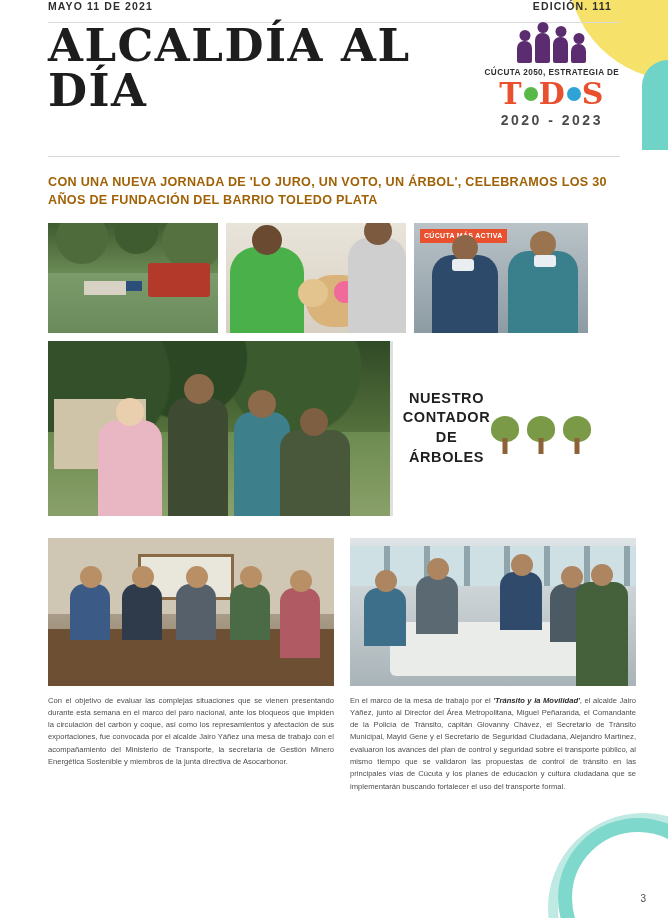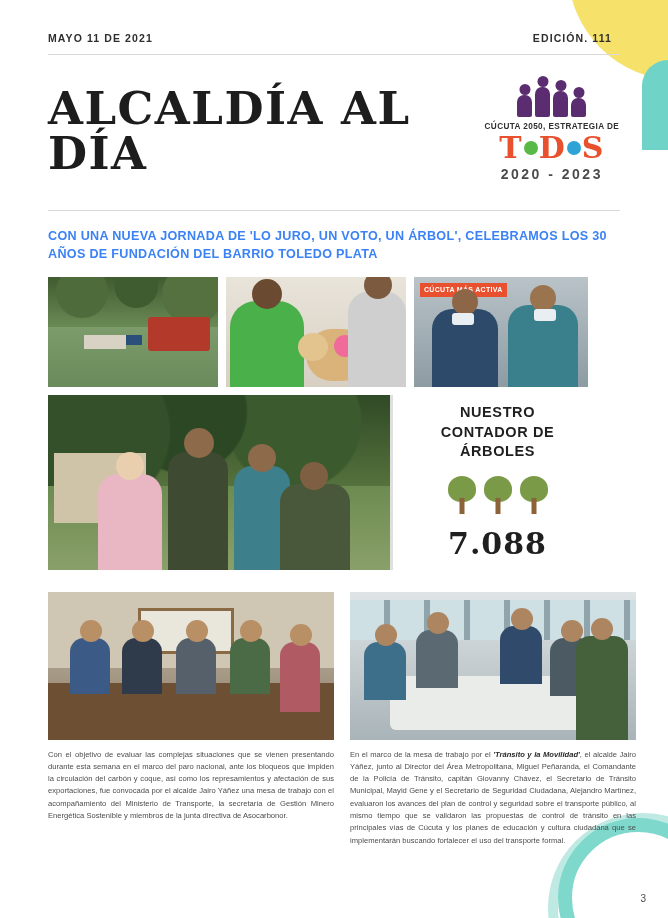--- a/index.html
+++ b/index.html
@@ -54,37 +54,35 @@
 
   .page {
     position: relative;
     z-index: 2;
     padding: 0 48px;
   }
 
   
   .meta-row {
     display: flex; justify-content: space-between; align-items: center;
-    padding-top: 32px;
     font-size: 10.5px;
     letter-spacing: 1.1px;
     color: #2e2e2e;
     font-weight: 700;
   }
   .meta-row .edition { padding-right: 8px; }
 
   .rule {
     height: 1px; background: #d9d9d9;
     margin-top: 10px;
   }
 
   
   .masthead {
-    display: flex; align-items: center; justify-content: space-between;
-    margin-top: 22px;
+    display: flex; align-items: flex-start; justify-content: space-between;
     padding-bottom: 16px;
   }
   .masthead h1 {
     margin: 0;
     font-family: "DejaVu Serif", serif;
     font-size: 45px;
     letter-spacing: 1.5px;
     font-weight: 700;
     color: #1d1d1d;
     line-height: 1;
@@ -134,21 +132,21 @@
   .logo .years {
     font-size: 14px; font-weight: 700; color: #4b4b4b;
     letter-spacing: 2.5px; margin-top: 3px;
   }
 
   
   .headline {
     margin-top: 16px;
     font-size: 12.6px;
     font-weight: 700;
-    color: #3b82f6;
+    color: #a16207;
     letter-spacing: 0.3px;
     line-height: 1.45;
     text-transform: uppercase;
   }
 
   
   .photo-row {
     display: flex; gap: 8px; margin-top: 13px;
   }
   .photo {
@@ -224,21 +222,21 @@
   .p4 .ofc3{position:absolute;right:40px;bottom:0;width:70px;height:86px;background:#49583a;border-radius:18px 18px 0 0;}
   .p4 .ofc3::before{content:"";position:absolute;left:20px;top:-22px;width:28px;height:28px;border-radius:50%;background:#7e5f42;}
   .p4 .wom{position:absolute;left:50px;bottom:0;width:64px;height:96px;background:#e9b7c4;border-radius:20px 20px 0 0;}
   .p4 .wom::before{content:"";position:absolute;left:18px;top:-22px;width:28px;height:28px;border-radius:50%;background:#eacfae;}
 
   
   .counter-panel {
     width: 190px; margin-top: 8px;
     padding-left: 22px;
     border-left: 3px solid #dfdfdf;
-    display: flex; flex-direction: column; align-items: center;
+    display: flex; flex-direction: row; align-items: center;
     justify-content: center;
     text-align: center;
   }
   .counter-panel .c-title {
     font-size: 14.5px; font-weight: 700; color: #1f1f1f;
     letter-spacing: 0.6px; line-height: 1.35;
     text-transform: uppercase;
   }
   .trees-icons { margin-top: 14px; display: flex; gap: 6px; align-items: flex-end; }
   .tree-ico { width: 30px; height: 38px; position: relative; }
@@ -394,21 +392,20 @@
         </div>
         <div class="tree-ico">
           <div class="crown"></div>
           <div class="trunk"></div>
         </div>
         <div class="tree-ico">
           <div class="crown"></div>
           <div class="trunk"></div>
         </div>
       </div>
-      <div class="c-num">7.088</div>
     </div>
   </div>
 
   <div class="bottom">
 
     <div class="col">
       <div class="photo-wide pb1">
         <div class="wallpaper"></div>
         <div class="board"></div>
         <div class="table"></div>

